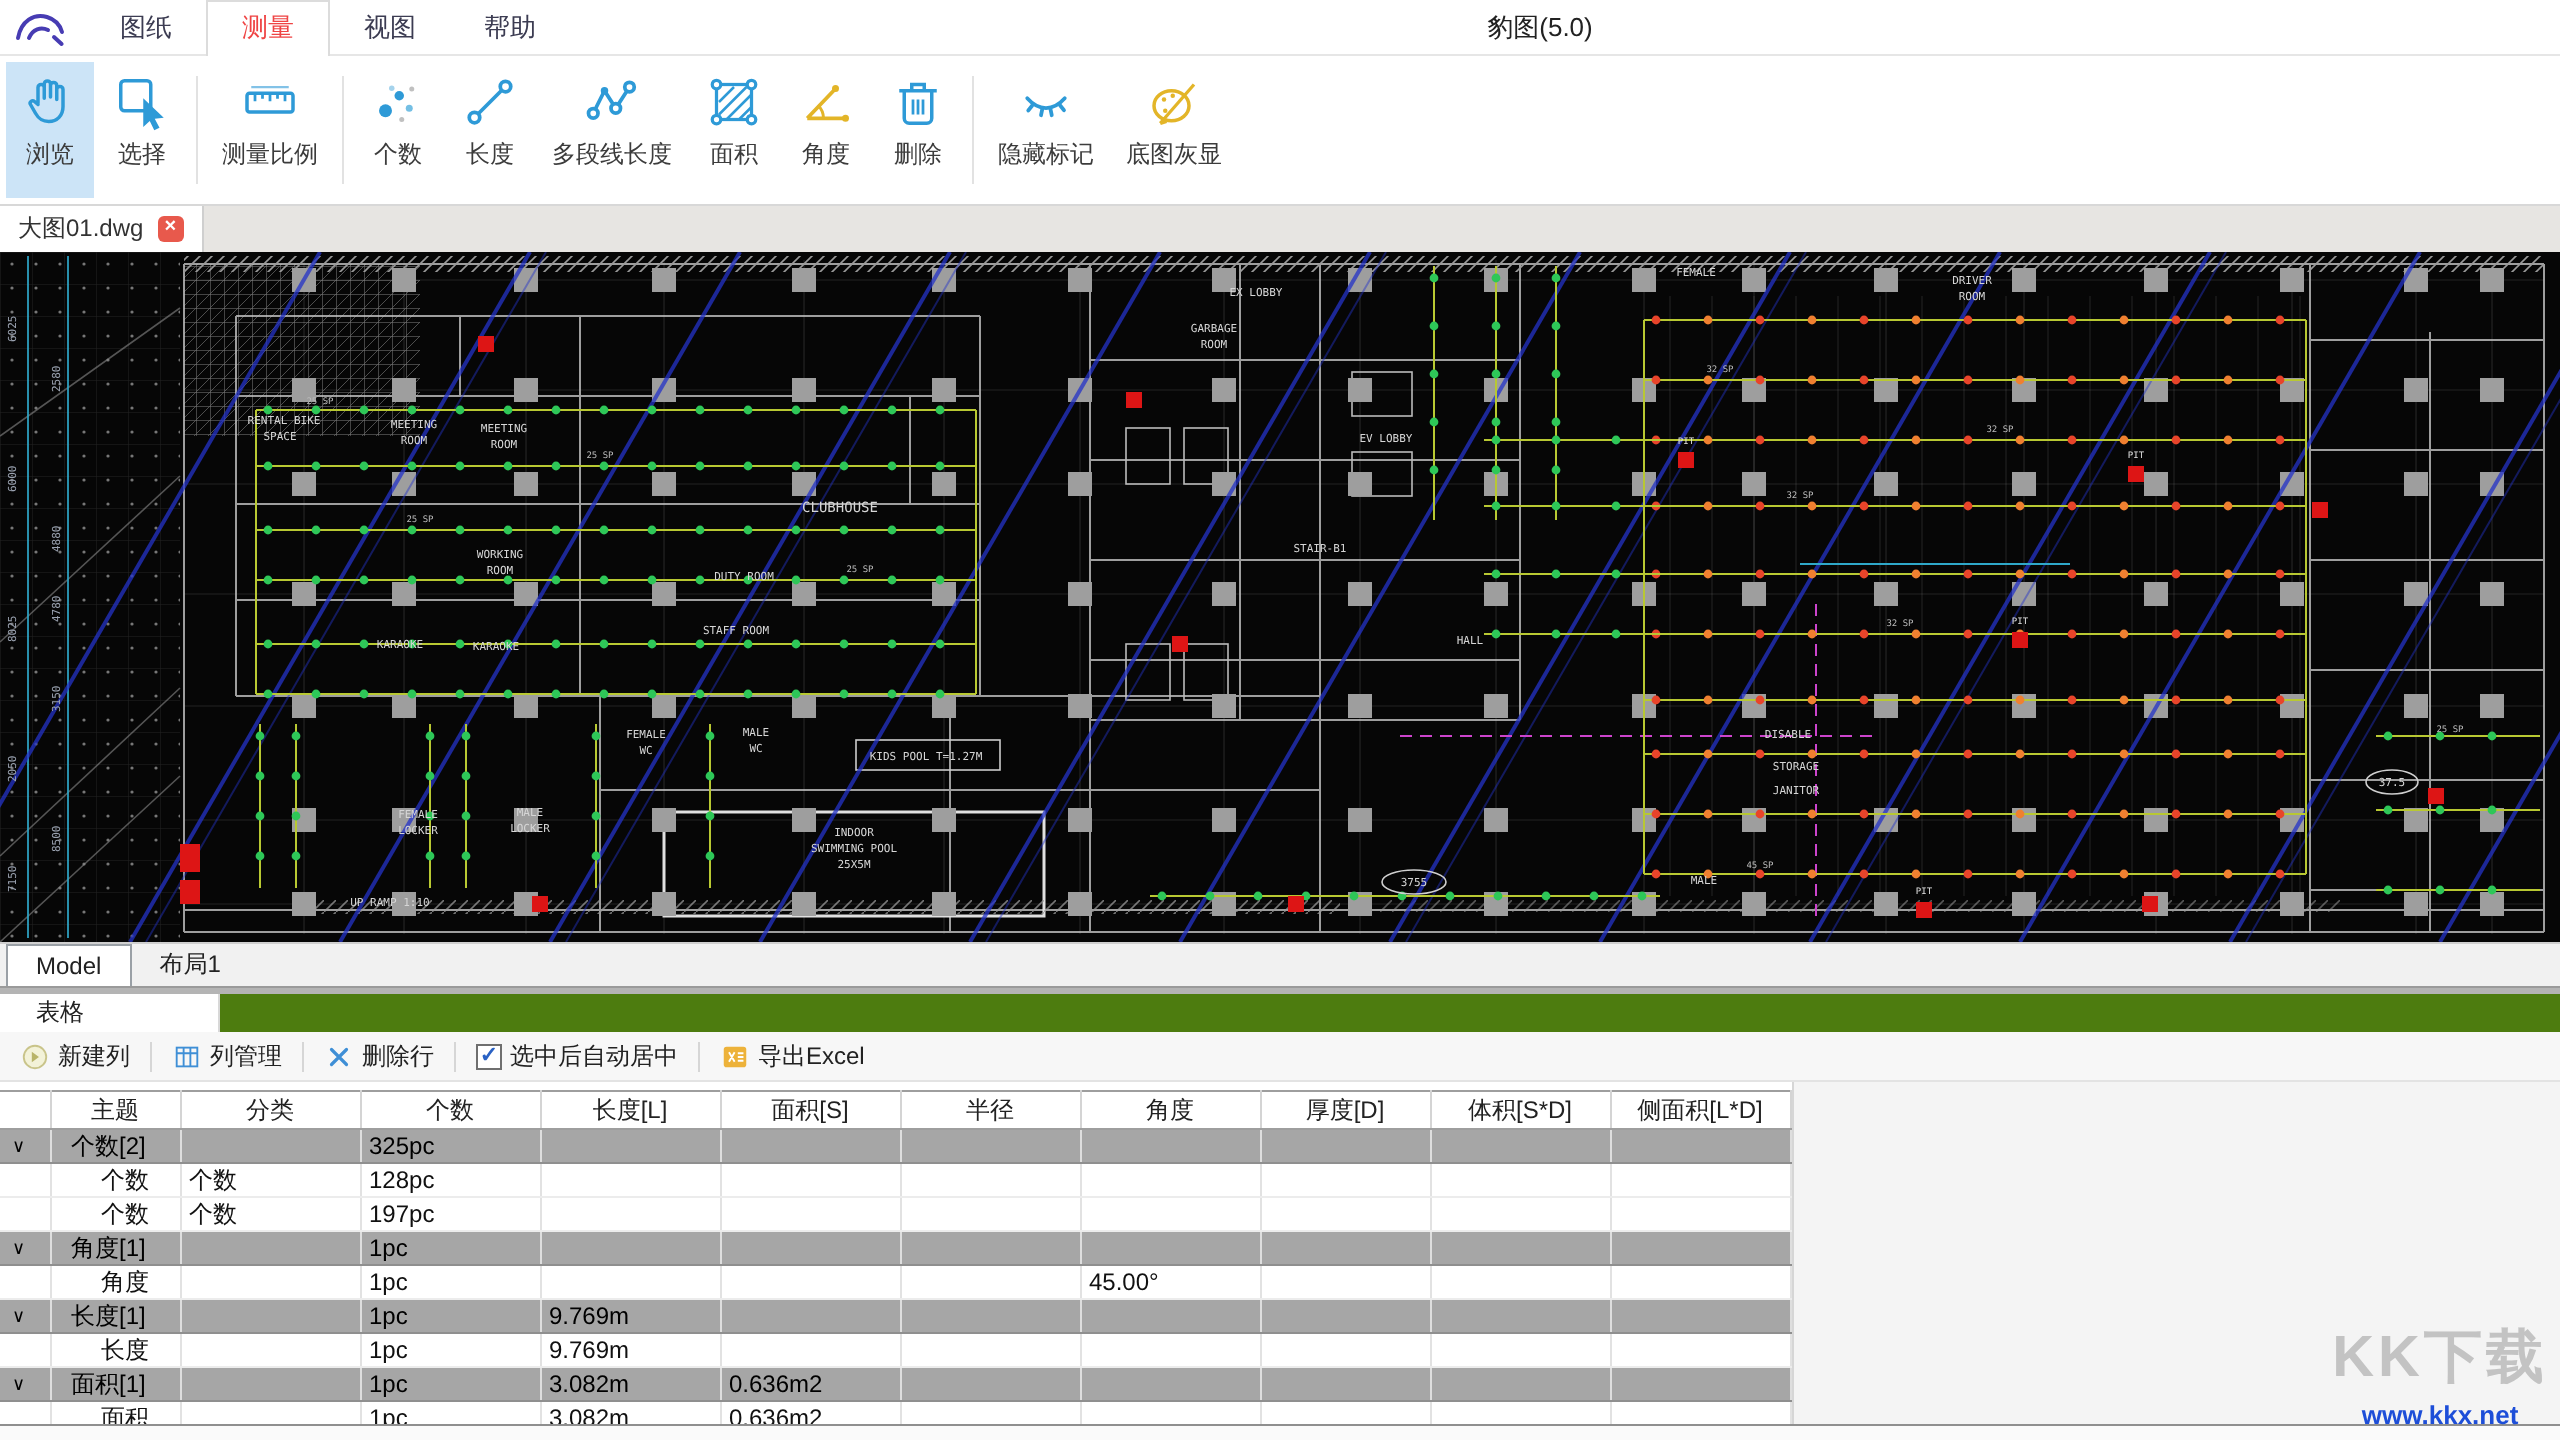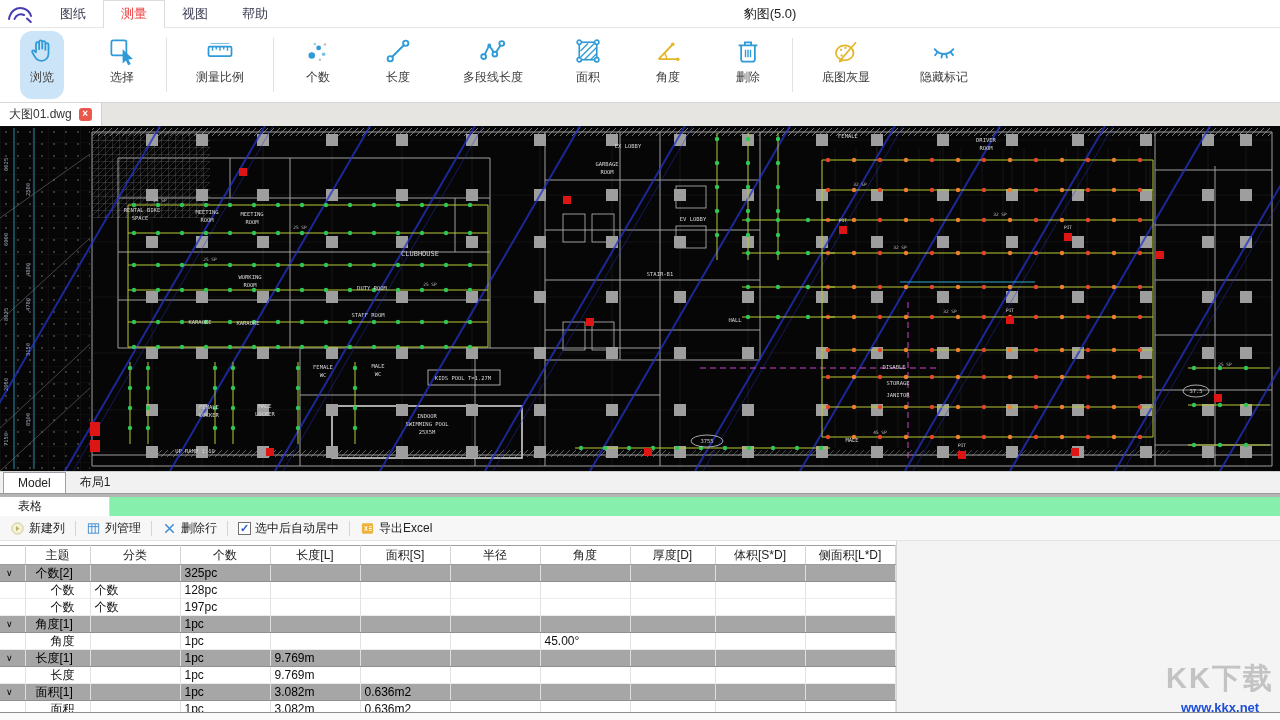--- a/index.html
+++ b/index.html
@@ -7,39 +7,39 @@
   body{font-family:"Liberation Sans",sans-serif;font-size:12px;color:#333;background:#fff;position:relative}
   
   .titlebar{height:28px;background:#fff;border-bottom:1px solid #e6e6e6;display:flex;align-items:center;position:relative}
   .logo{width:26px;height:22px;margin-left:7px;display:flex;align-items:center}
   .menu{display:flex;height:28px;margin-left:10px}
   .menutab{padding:0 17px;display:flex;align-items:center;font-size:13px;color:#3c3c52;height:28px}
   .menutab.active{background:#fff;border:1px solid #dcdcdc;border-bottom:none;color:#ef4444;position:relative;z-index:2}
   .apptitle{position:absolute;left:770px;transform:translateX(-50%);top:0;height:28px;display:flex;align-items:center;font-size:13px;color:#222}
   
   .ribbon{height:75px;background:#fff;border-bottom:1px solid #d8d8d8;display:flex;align-items:stretch;padding:2px 2px}
-  .ribbon-btn{display:flex;flex-direction:column;align-items:center;padding:5px 7px 3px;border-radius:12px;margin:1px 18px}
+  .ribbon-btn{display:flex;flex-direction:column;align-items:center;padding:5px 7px 3px;border-radius:0;margin:1px 1px}
   .ribbon-btn.active{background:#cce4f7}
   .ribbon-btn .icon{width:30px;height:30px;display:block}
   .ribbon-btn .icon svg{width:30px;height:30px;display:block}
   .ribbon-btn .rlabel{margin-top:3px;font-size:12px;color:#3c3c3c;white-space:nowrap}
   .vsep{width:1px;background:#e2e2e2;margin:8px 4px}
   
   .doctabs{height:23px;background:#e7e5e2;display:flex;align-items:stretch}
   .doctab{background:#fff;display:flex;align-items:center;padding:0 9px;gap:7px;font-size:12px;color:#333;border-right:1px solid #cfcfcf}
   .closebtn{width:13px;height:13px;background:#e8594c;color:#fff;border-radius:3px;font-size:10px;line-height:12px;text-align:center;font-weight:bold}
   
   .canvas{height:345px;background:#22c55e;position:relative;overflow:hidden}
   .canvas svg{display:block}
   
   .sheettabs{height:22px;background:#f1f1f1;border-top:1px solid #cfcfcf;display:flex;align-items:flex-end;padding-left:3px}
   .sheettab{height:21px;padding:0 14px;display:flex;align-items:center;font-size:12px;color:#222}
   .sheettab.active{background:#fff;border:1px solid #9aa0a6;border-bottom:none}
   .divider{height:4px;background:#b4b4b4;border-top:1px solid #9a9a9a}
-  .panelbar{height:19px;background:#86efac;display:flex}
+  .panelbar{height:19px;background:#4d7c0f;display:flex}
   .paneltab{width:110px;background:#fff;padding-left:18px;display:flex;align-items:center;font-size:12px;color:#222;border-right:1px solid #d8d8d8}
   
   .tabletoolbar{height:25px;background:#f7f7f7;display:flex;align-items:center;padding-left:10px;gap:9px;border-bottom:1px solid #e3e3e3}
   .tbitem{display:flex;align-items:center;gap:4px;color:#222;white-space:nowrap}
   .tbitem .icon,.tbitem .icon svg{width:15px;height:15px;display:block}
   .tsep{width:1px;height:15px;background:#d6d6d6;margin:0 1px}
   .cbbox{width:13px;height:13px;border:1px solid #6f6f6f;background:#fff;color:#2a62c4;font-size:11px;line-height:11px;text-align:center;font-weight:bold}
   
   .tablearea{height:179px;background:#fff;display:flex;align-items:flex-start}
   table{border-collapse:collapse;table-layout:fixed;width:895px;background:#fff;margin-top:4px}
@@ -173,39 +173,39 @@
             <path d="M6.5 7.5v11a2 2 0 0 0 2 2h7a2 2 0 0 0 2-2v-11"></path>
             <path d="M4.5 7.5h15M9.5 7V5h5v2"></path>
             <path d="M10 11v6M12 11v6M14 11v6" stroke-width="1.1"></path>
           </svg>
         </span>
         <span class="rlabel">删除</span>
       </div>
       <div class="vsep"></div>
       <div class="ribbon-btn">
         <span class="icon">
+          <svg viewBox="0 0 24 24" fill="none" stroke="#2e9ad7" stroke-width="1.5" stroke-linecap="round">
+            <path d="M4.5 10.5c2.3 2.6 4.8 3.9 7.5 3.9s5.2-1.3 7.5-3.9"></path>
+            <path d="M6.5 13.4l-1.6 2M10.5 14.9l-.5 2.4M13.8 14.9l.5 2.4M17.6 13.3l1.6 2"></path>
+          </svg>
+        </span>
+        <span class="rlabel">隐藏标记</span>
+      </div>
+      <div class="ribbon-btn">
+        <span class="icon">
           <svg viewBox="0 0 24 24" fill="none" stroke="#e3b528" stroke-width="1.4">
             <ellipse cx="11" cy="13.5" rx="7" ry="6"></ellipse>
             <circle cx="8" cy="11" r="0.9" fill="#e3b528" stroke="none"></circle>
             <circle cx="11.5" cy="9.5" r="0.9" fill="#e3b528" stroke="none"></circle>
             <circle cx="8.5" cy="15.5" r="0.9" fill="#e3b528" stroke="none"></circle>
             <path d="M6.5 20.5L20 5" stroke-width="1.3"></path>
             <path d="M6.5 20.5l2.5-.8"></path>
           </svg>
         </span>
         <span class="rlabel">底图灰显</span>
-      </div>
-      <div class="ribbon-btn">
-        <span class="icon">
-          <svg viewBox="0 0 24 24" fill="none" stroke="#2e9ad7" stroke-width="1.5" stroke-linecap="round">
-            <path d="M4.5 10.5c2.3 2.6 4.8 3.9 7.5 3.9s5.2-1.3 7.5-3.9"></path>
-            <path d="M6.5 13.4l-1.6 2M10.5 14.9l-.5 2.4M13.8 14.9l.5 2.4M17.6 13.3l1.6 2"></path>
-          </svg>
-        </span>
-        <span class="rlabel">隐藏标记</span>
       </div>
     </div>
 
   <div class="doctabs">
     <div class="doctab">
       <span>大图01.dwg</span>
       <span class="closebtn">×</span>
     </div>
   </div>
 

